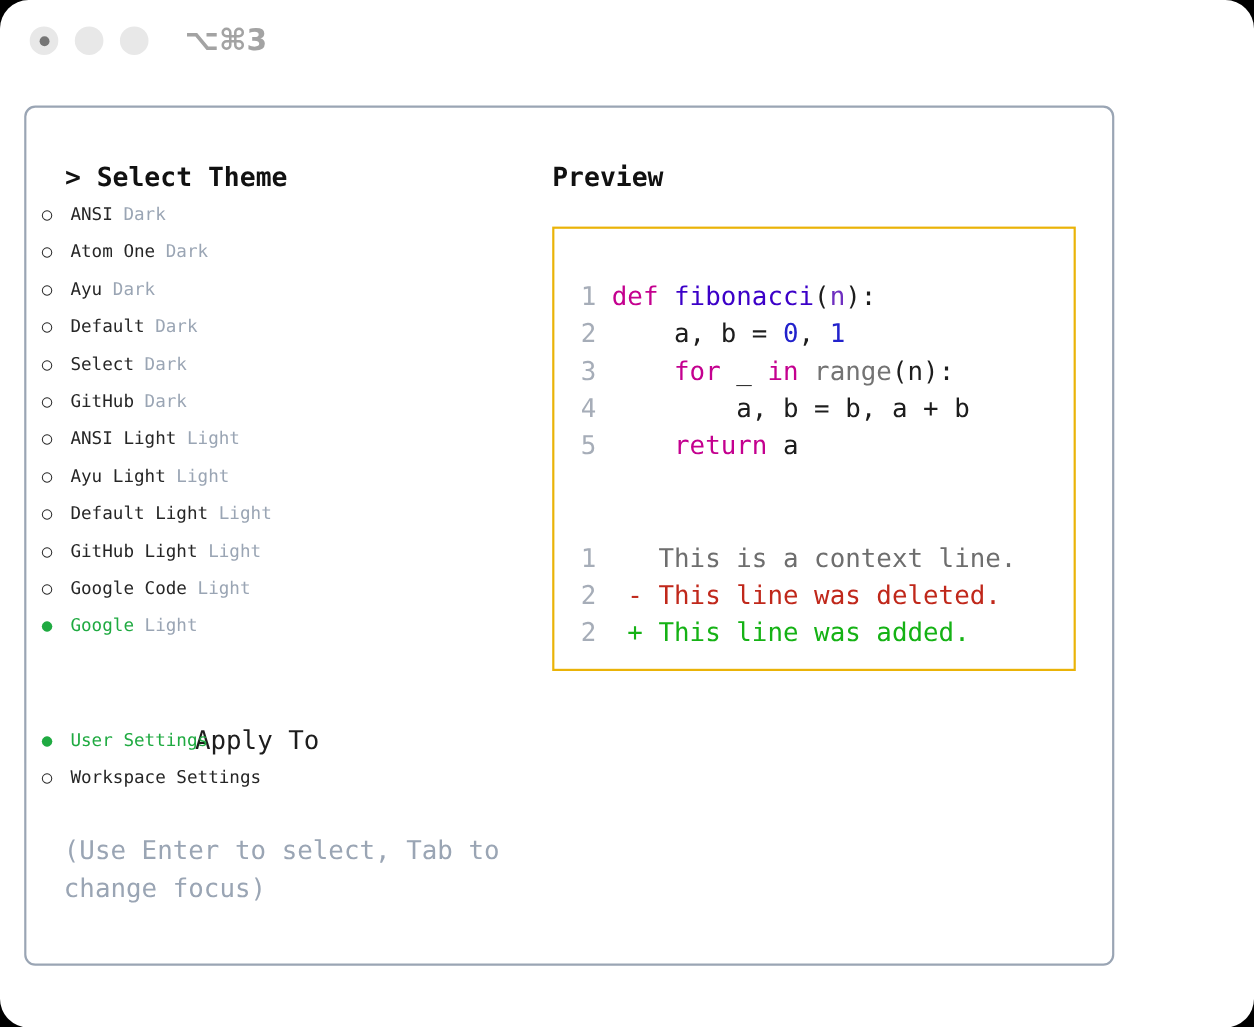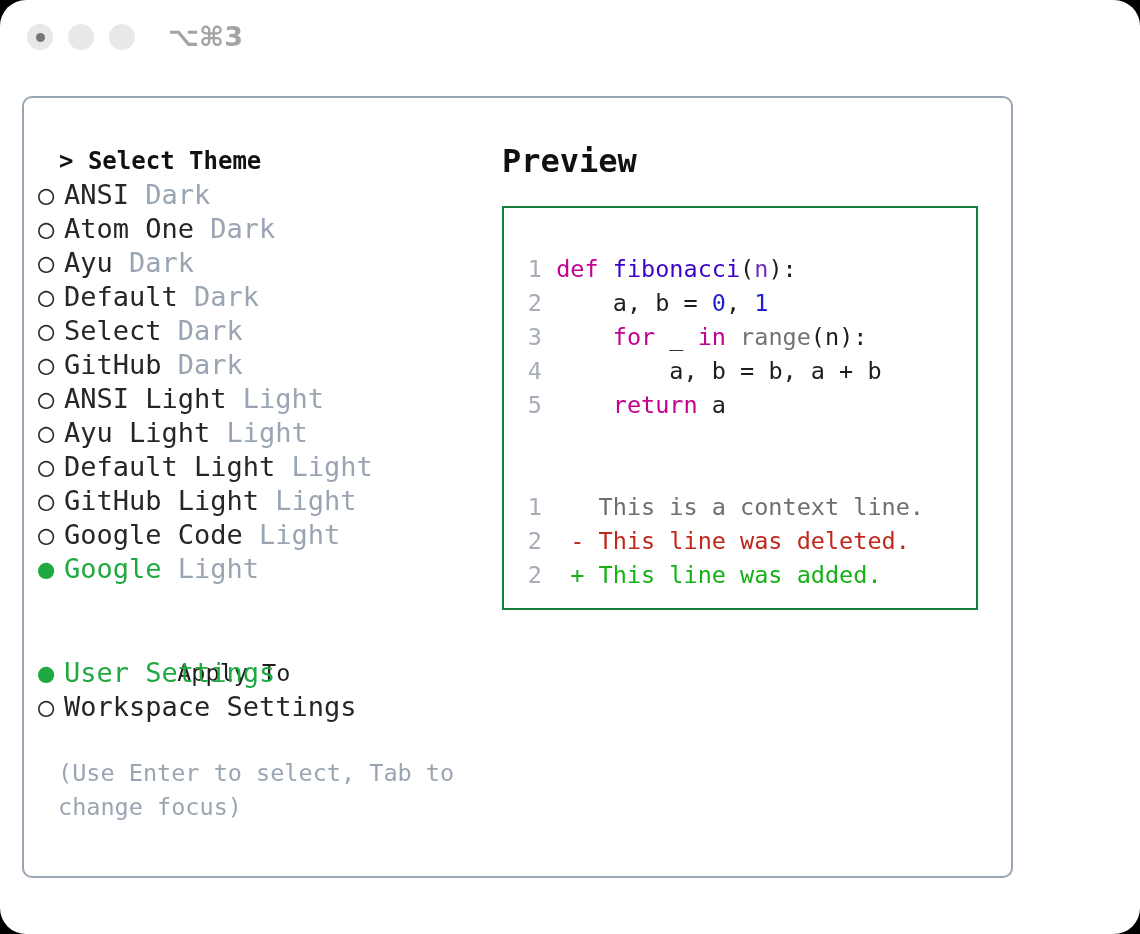--- a/index.html
+++ b/index.html
@@ -84,21 +84,21 @@
   
   .left-col {
     position: absolute;
     left: 14px;
     top: 46px;
     width: 440px;
   }
   .row {
     height: 34px;
     line-height: 34px;
-    font-size: 27px;
+    font-size: 16px;
     white-space: pre;
     color: #262626;
     display: block;
   }
   .heading {
     font-weight: bold;
     font-size: 24px;
     color: #111111;
     margin-left: 21px;
   }
@@ -135,30 +135,30 @@
   }
 
   
   .right-col {
     position: absolute;
     left: 478px;
     top: 46px;
     width: 500px;
   }
   .preview-title {
-    font-size: 32px;
+    font-size: 24px;
     font-weight: bold;
     color: #111111;
     line-height: 34px;
   }
   .preview-box {
     margin-top: 28px;
     width: 476px;
     height: 404px;
-    border: 2px solid #15803d;
+    border: 2px solid #eab308;
     box-sizing: border-box;
     background: #ffffff;
     position: relative;
   }
   .code {
     position: absolute;
     left: 16px;
     top: 44px;
     font-size: 23.5px;
     line-height: 34px;

